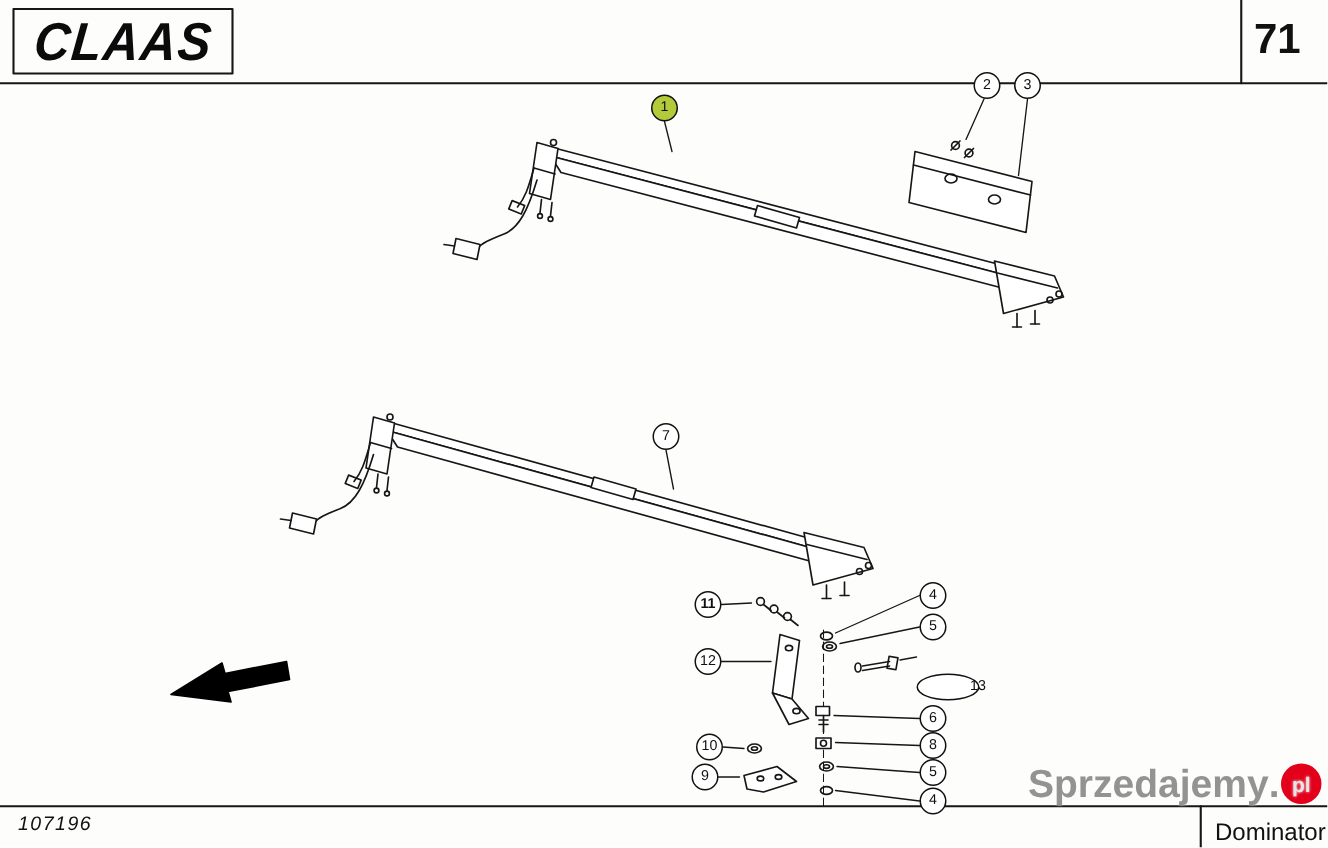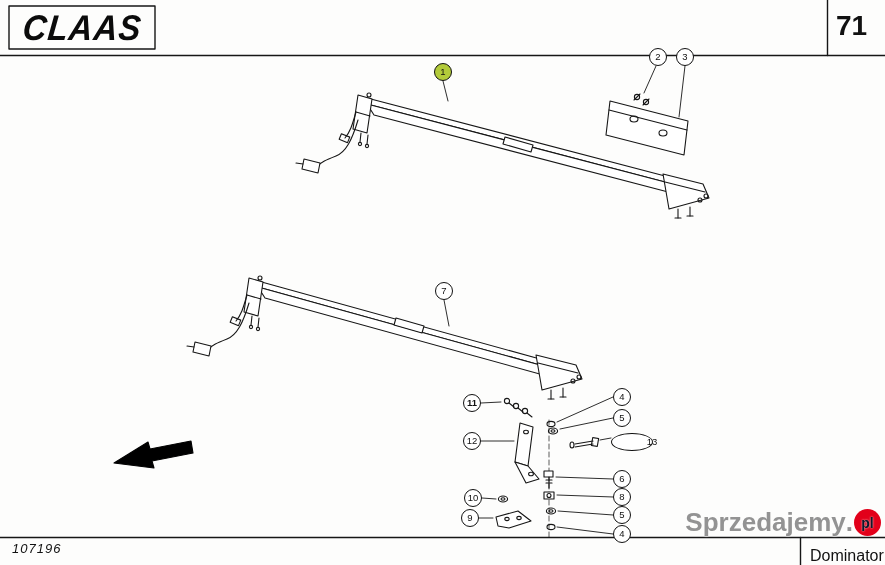--- a/index.html
+++ b/index.html
@@ -23,21 +23,21 @@
              display:flex; align-items:center; justify-content:center;
              font-size:9.5px; line-height:1; z-index:3; }
   .callout.highlight { background:var(--callout-highlight,#b3cb3a); }
 
   .watermark { position:absolute; right:4px; top:507px; z-index:4;
                font-size:26px; font-weight:bold; color:rgba(128,128,128,0.85);
                text-shadow:0 0 2px rgba(255,255,255,0.9);
                display:flex; align-items:center; }
   .wm-tld { display:inline-flex; align-items:center; justify-content:center;
             width:27px; height:27px; border-radius:50%;
-            background:var(--watermark-red,#e2001a); color:#0f172a;
+            background:var(--watermark-red,#e2001a); color:#e5e5e5;
             font-size:14px; font-weight:bold; margin-left:1px; }
 </style>
 </head>
 <body>
 
 <div class="page">
 
   <svg class="art" width="885" height="565" viewBox="0 0 885 565">
     <g stroke="#161616" fill="none" stroke-width="1.1" stroke-linecap="round" stroke-linejoin="round">
 
@@ -198,21 +198,21 @@
       <div class="callout highlight" style="left: 443px; top: 72px;">1</div>
       <div class="callout" style="left: 658px; top: 57px;">2</div>
       <div class="callout" style="left: 685px; top: 57px;">3</div>
       <div class="callout" style="left: 444px; top: 291px;">7</div>
       <div class="callout" style="left: 472px; top: 403px; font-weight: bold;">11</div>
       <div class="callout" style="left: 472px; top: 441px;">12</div>
       <div class="callout" style="left: 473px; top: 498px;">10</div>
       <div class="callout" style="left: 470px; top: 518px;">9</div>
       <div class="callout" style="left: 622px; top: 397px;">4</div>
       <div class="callout" style="left: 622px; top: 418px;">5</div>
-      <div class="callout" style="left: 620px; top: 442px; padding-left: 40px;">13</div>
+      <div class="callout" style="left: 620px; top: 458px; padding-left: 40px;">13</div>
       <div class="callout" style="left: 622px; top: 479px;">6</div>
       <div class="callout" style="left: 622px; top: 497px;">8</div>
       <div class="callout" style="left: 622px; top: 515px;">5</div>
       <div class="callout" style="left: 622px; top: 534px;">4</div>
     </div>
 
   <div class="doc-number">107196</div>
   <div class="model-label">Dominator 98</div>
 
   <div class="watermark">

